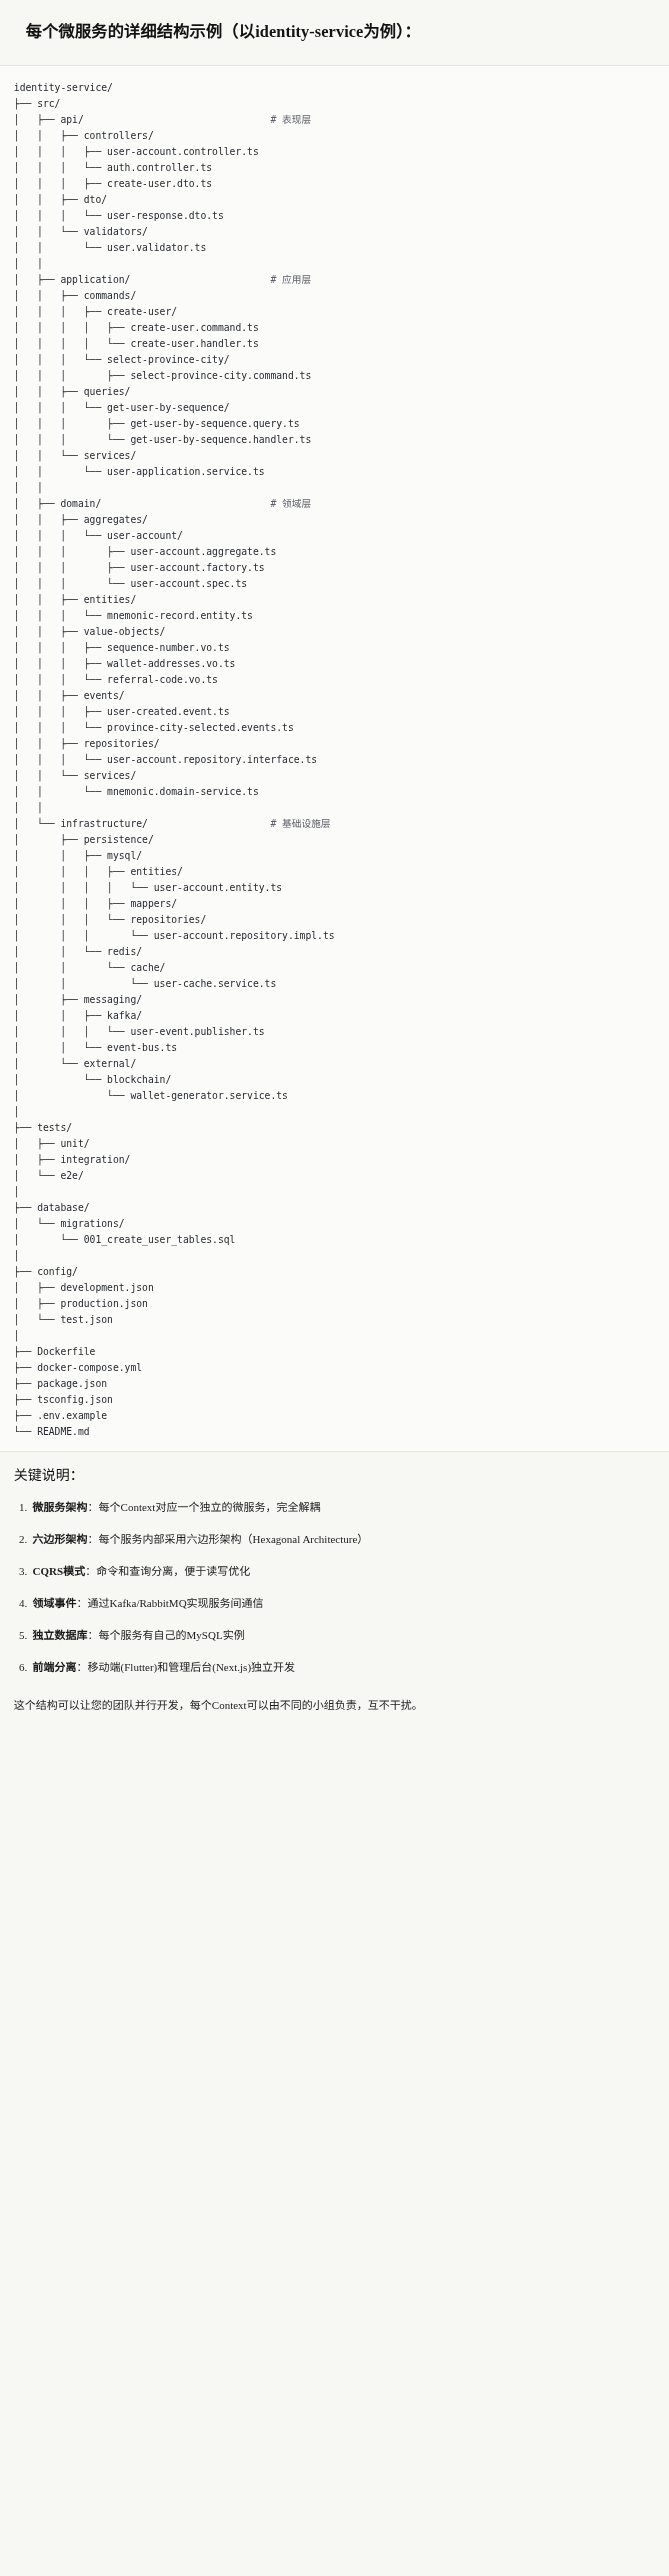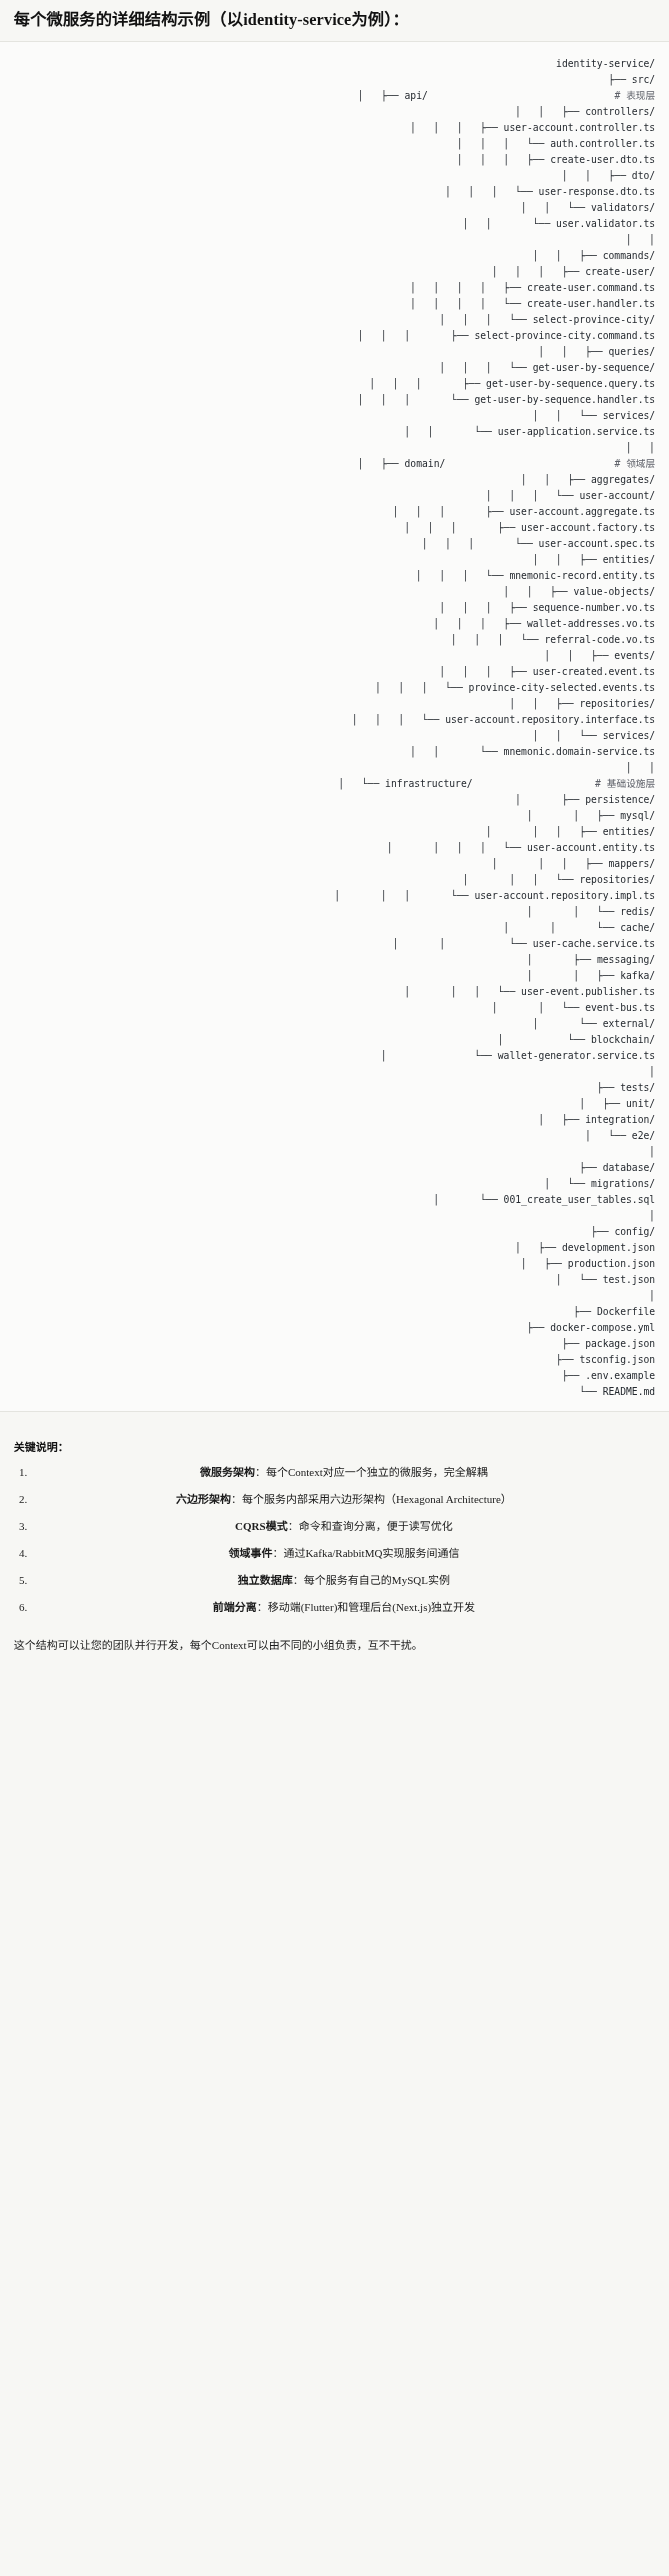--- a/index.html
+++ b/index.html
@@ -22,21 +22,21 @@
   }
 
   
   .doc-title {
     font-family: "Liberation Serif", "DejaVu Serif", serif;
     font-weight: bold;
     font-size: 16.3px;
     line-height: 1.35;
     color: #121212;
     padding: 8.8px 13.8px 10px 13.8px;
-    margin: 0;
+    margin: 12px;
     letter-spacing: 0.1px;
   }
 
   
   .code-block {
     background: #fbfbfa;
     border-top: 0.6px solid #e4e4df;
     border-bottom: 0.6px solid #e4e4df;
     padding: 13.8px 0 11.3px 0;
     margin: 0;
@@ -44,56 +44,54 @@
   }
   pre.tree {
     margin: 0;
     padding: 0 13.8px;
     font-family: "DejaVu Sans Mono", "Liberation Mono", monospace;
     font-size: 9.7px;
     line-height: 16px;
     color: #24292f;
     white-space: pre;
     tab-size: 4;
-    text-align: right;
   }
   .tree-line {
     display: block;
     white-space: pre;
     min-height: 16px;
   }
   .tree-line .cmt {
     color: #5d6068;
   }
 
   
   .keys {
     padding: 11.3px 13.8px 3.8px 13.8px;
     background: #f7f7f4;
   }
   .keys-heading {
     font-family: "Liberation Serif", "DejaVu Serif", serif;
-    font-weight: bold;
-    font-size: 11px;
+    font-weight: normal;
+    font-size: 14px;
     color: #121212;
-    margin: 15px 0 10px 0;
+    margin: 1px 0 10px 0;
   }
   ol.keys-list {
     margin: 0 0 3.8px 0;
     padding-left: 16.3px;
     list-style-type: decimal;
   }
   ol.keys-list > li {
     font-family: "Liberation Serif", "DejaVu Serif", serif;
     font-size: 11px;
     line-height: 1.55;
     color: #1b1b1b;
-    margin: 0 0 10px 0;
+    margin: 15px 0 10px 0;
     padding-left: 2.5px;
-    text-align: center;
   }
   ol.keys-list > li .k-term {
     font-weight: bold;
   }
   ol.keys-list > li .k-desc {
     font-weight: normal;
   }
   .closing {
     font-family: "Liberation Serif", "DejaVu Serif", serif;
     font-size: 11px;
@@ -117,20 +115,21 @@
 </span><span class="tree-line"><span>│   ├── api/</span>                                <span class="cmt"># 表现层</span>
 </span><span class="tree-line"><span>│   │   ├── controllers/</span>
 </span><span class="tree-line"><span>│   │   │   ├── user-account.controller.ts</span>
 </span><span class="tree-line"><span>│   │   │   └── auth.controller.ts</span>
 </span><span class="tree-line"><span>│   │   │   ├── create-user.dto.ts</span>
 </span><span class="tree-line"><span>│   │   ├── dto/</span>
 </span><span class="tree-line"><span>│   │   │   └── user-response.dto.ts</span>
 </span><span class="tree-line"><span>│   │   └── validators/</span>
 </span><span class="tree-line"><span>│   │       └── user.validator.ts</span>
 </span><span class="tree-line"><span>│   │</span>
+</span><span class="tree-line"><span>│   ├── application/</span>                        <span class="cmt"># 应用层</span>
 </span><span class="tree-line"><span>│   │   ├── commands/</span>
 </span><span class="tree-line"><span>│   │   │   ├── create-user/</span>
 </span><span class="tree-line"><span>│   │   │   │   ├── create-user.command.ts</span>
 </span><span class="tree-line"><span>│   │   │   │   └── create-user.handler.ts</span>
 </span><span class="tree-line"><span>│   │   │   └── select-province-city/</span>
 </span><span class="tree-line"><span>│   │   │       ├── select-province-city.command.ts</span>
 </span><span class="tree-line"><span>│   │   ├── queries/</span>
 </span><span class="tree-line"><span>│   │   │   └── get-user-by-sequence/</span>
 </span><span class="tree-line"><span>│   │   │       ├── get-user-by-sequence.query.ts</span>
 </span><span class="tree-line"><span>│   │   │       └── get-user-by-sequence.handler.ts</span>

